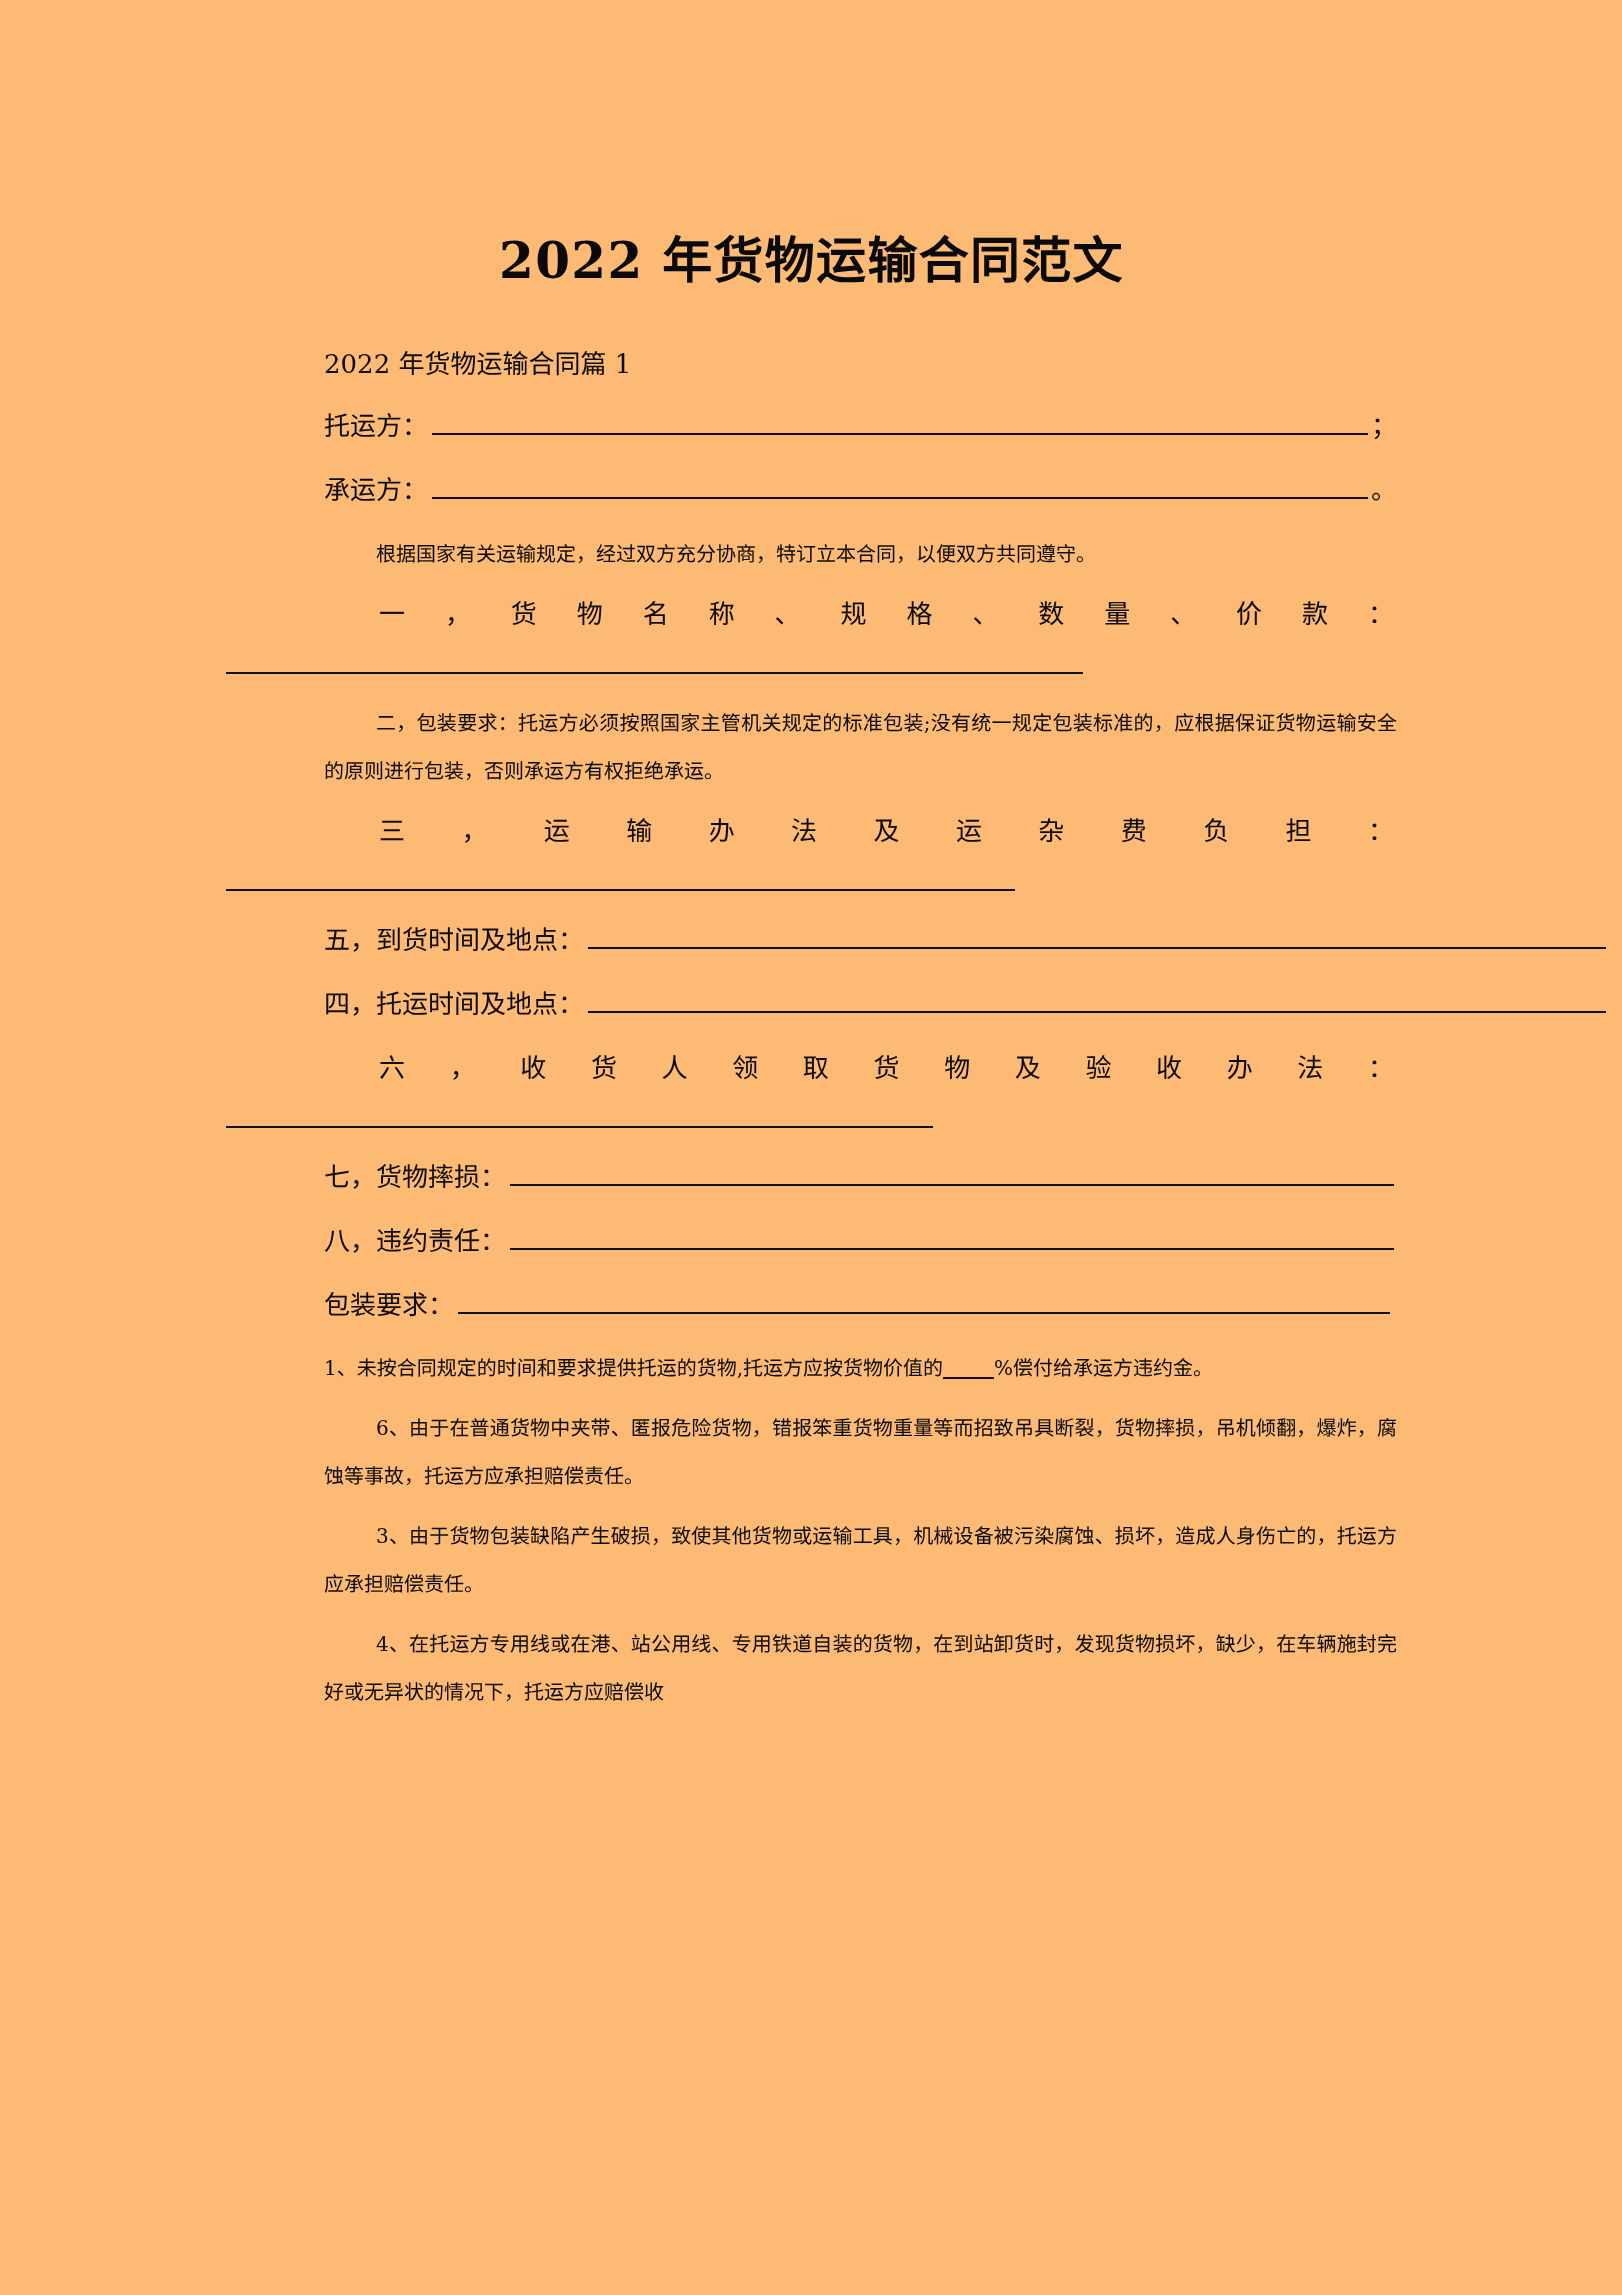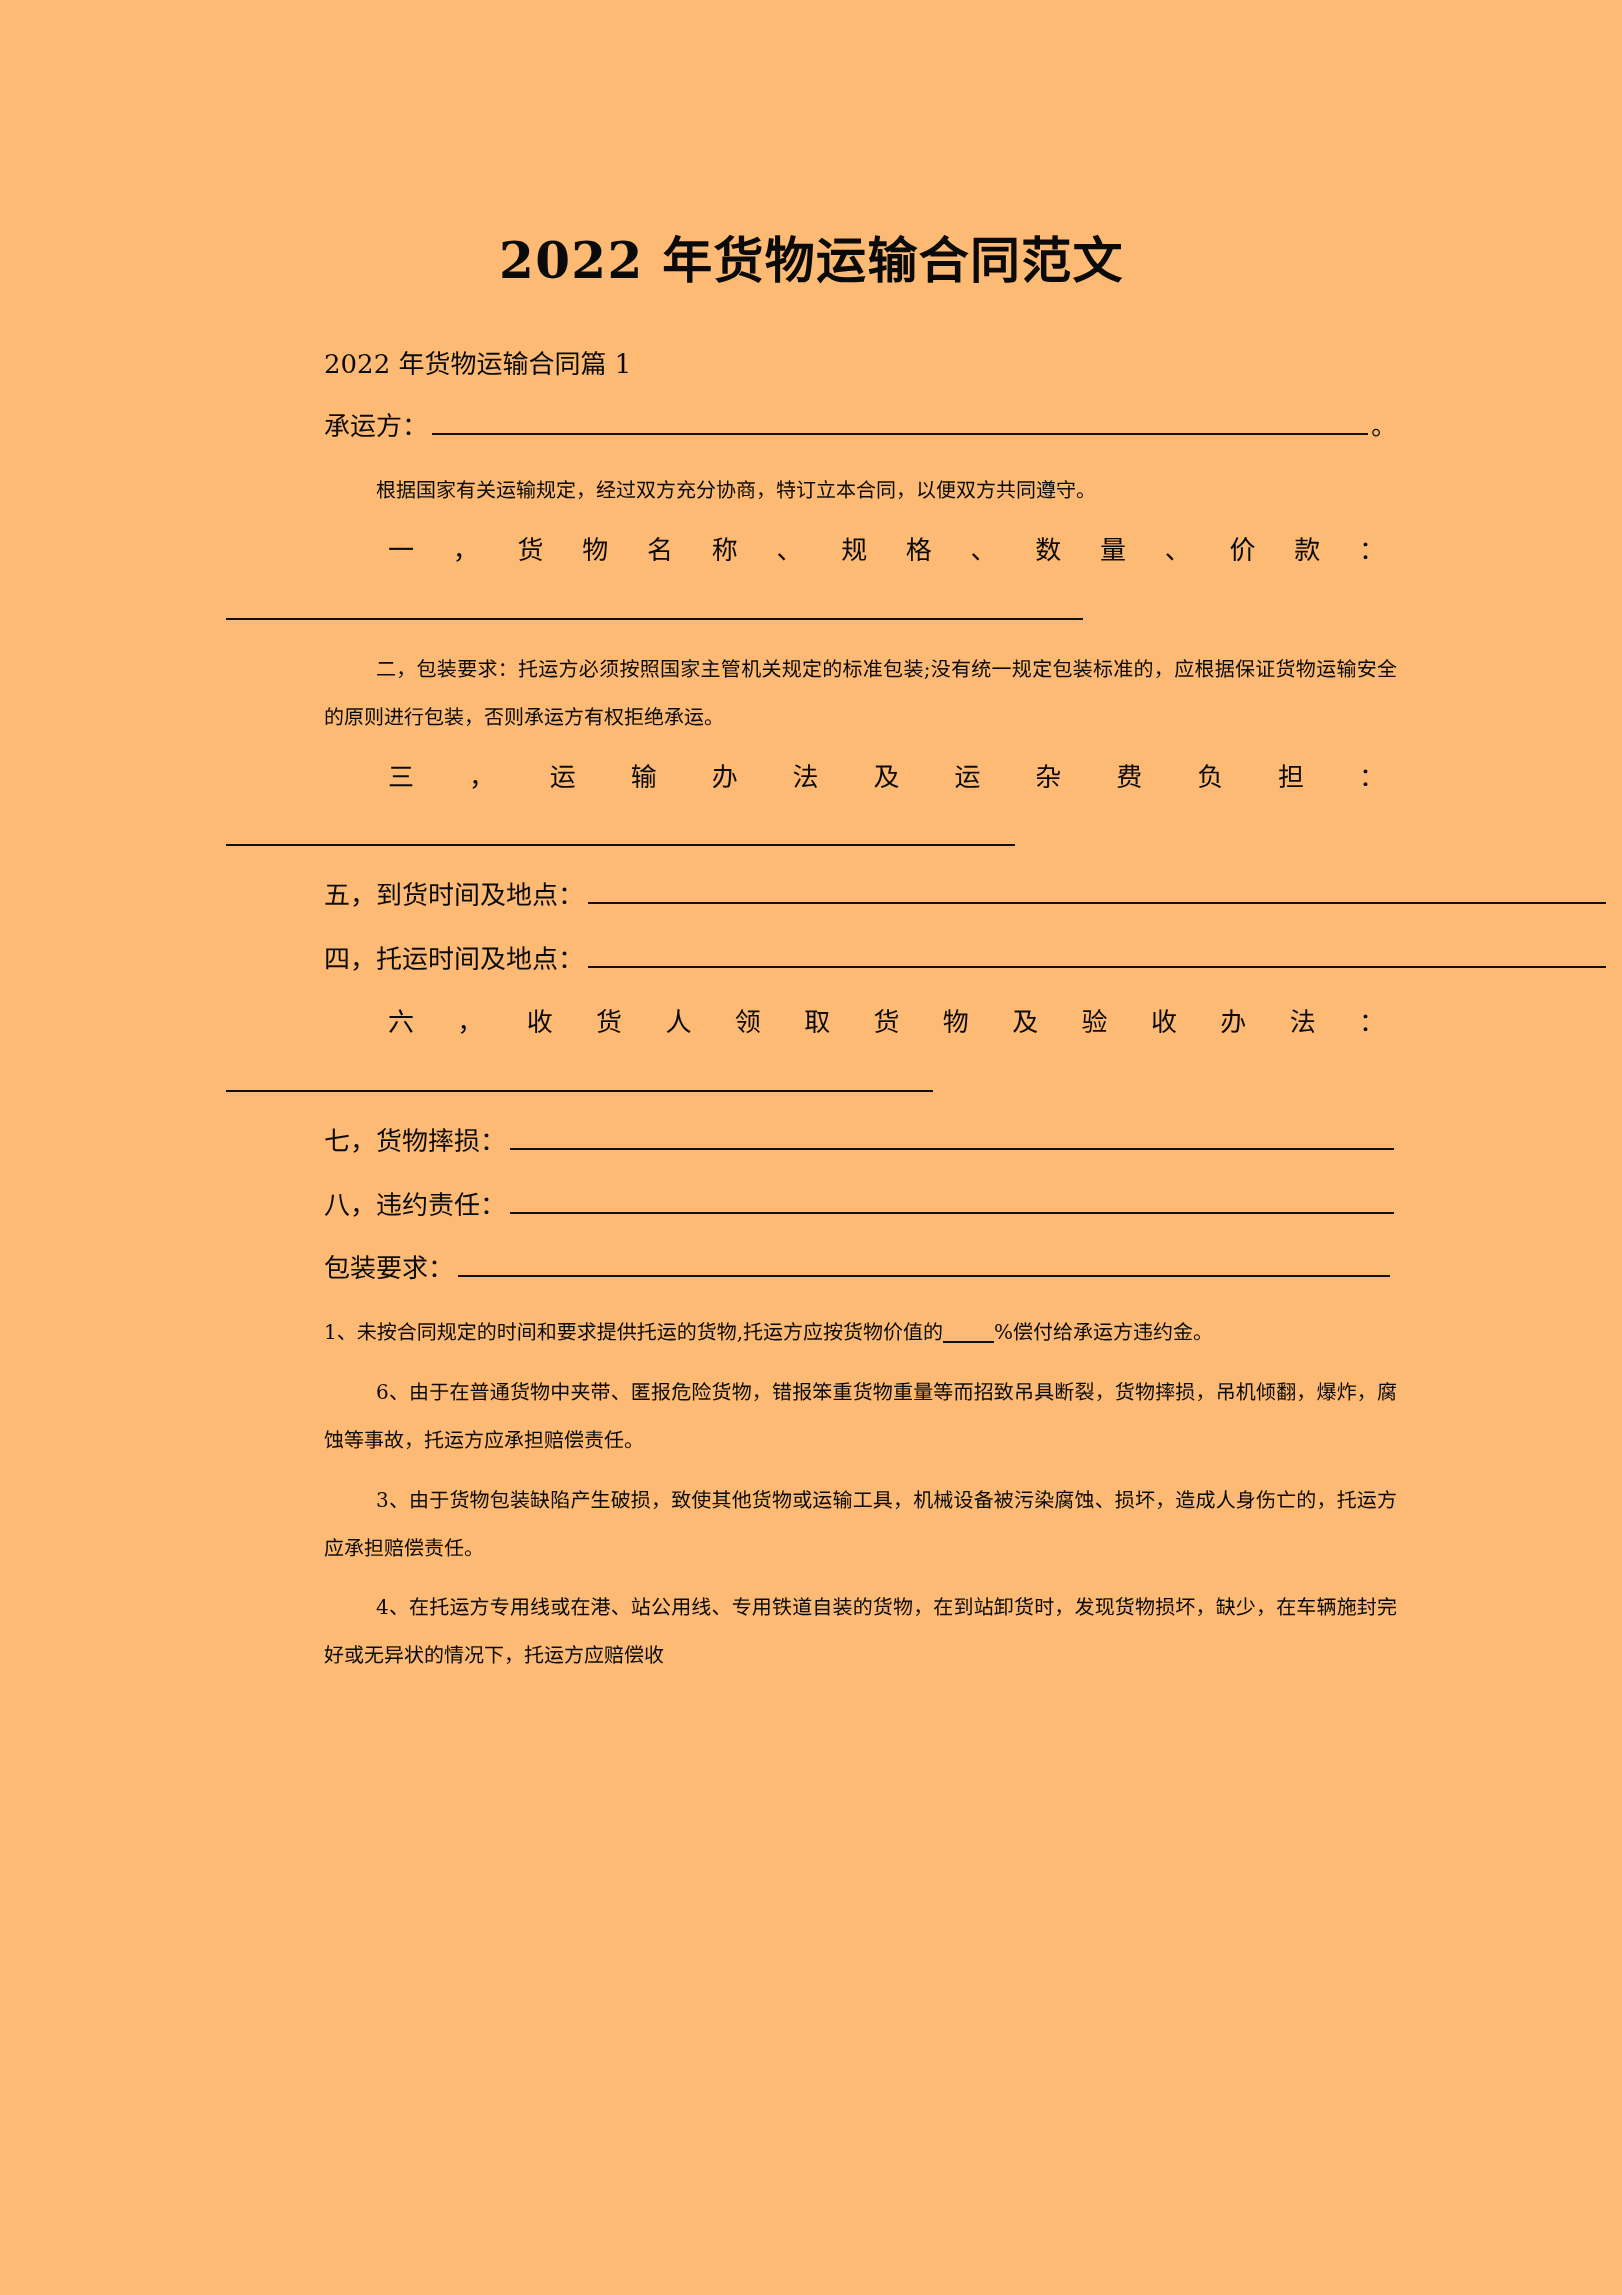--- a/index.html
+++ b/index.html
@@ -79,21 +79,21 @@
   .field-row .fl-tail { flex: 0 0 auto; white-space: nowrap; }
 
   
   .field-row.rule-w1 .fl-rule { flex: 0 0 932px; }
   .field-row.rule-w3 .fl-rule { flex: 0 0 1018px; }
 
   
   .spread {
     font-size: 26px;
     line-height: 48px;
-    margin: 12px;
+    margin: 3px;
     text-indent: 52px;
     text-align: justify;
     text-align-last: justify;
     text-justify: inter-character;
     word-break: break-all;
   }
 
   
   .rule-line {
     height: 48px;
@@ -124,20 +124,25 @@
 <body>
 
 <div class="page">
 
   <h1 class="doc-title">2022 年货物运输合同范文</h1>
 
   <div class="body-block">
 
     <p class="subheading">2022 年货物运输合同篇 1</p>
 
+    <div class="field-row">
+      <span class="fl-label">托运方：</span>
+      <span class="fl-rule"></span>
+      <span class="fl-tail">；</span>
+    </div>
 
     <div class="field-row">
       <span class="fl-label">承运方：</span>
       <span class="fl-rule"></span>
       <span class="fl-tail">。</span>
     </div>
 
     <p class="para indent">根据国家有关运输规定，经过双方充分协商，特订立本合同，以便双方共同遵守。</p>
 
     <p class="spread">一，货物名称、规格、数量、价款：</p>

